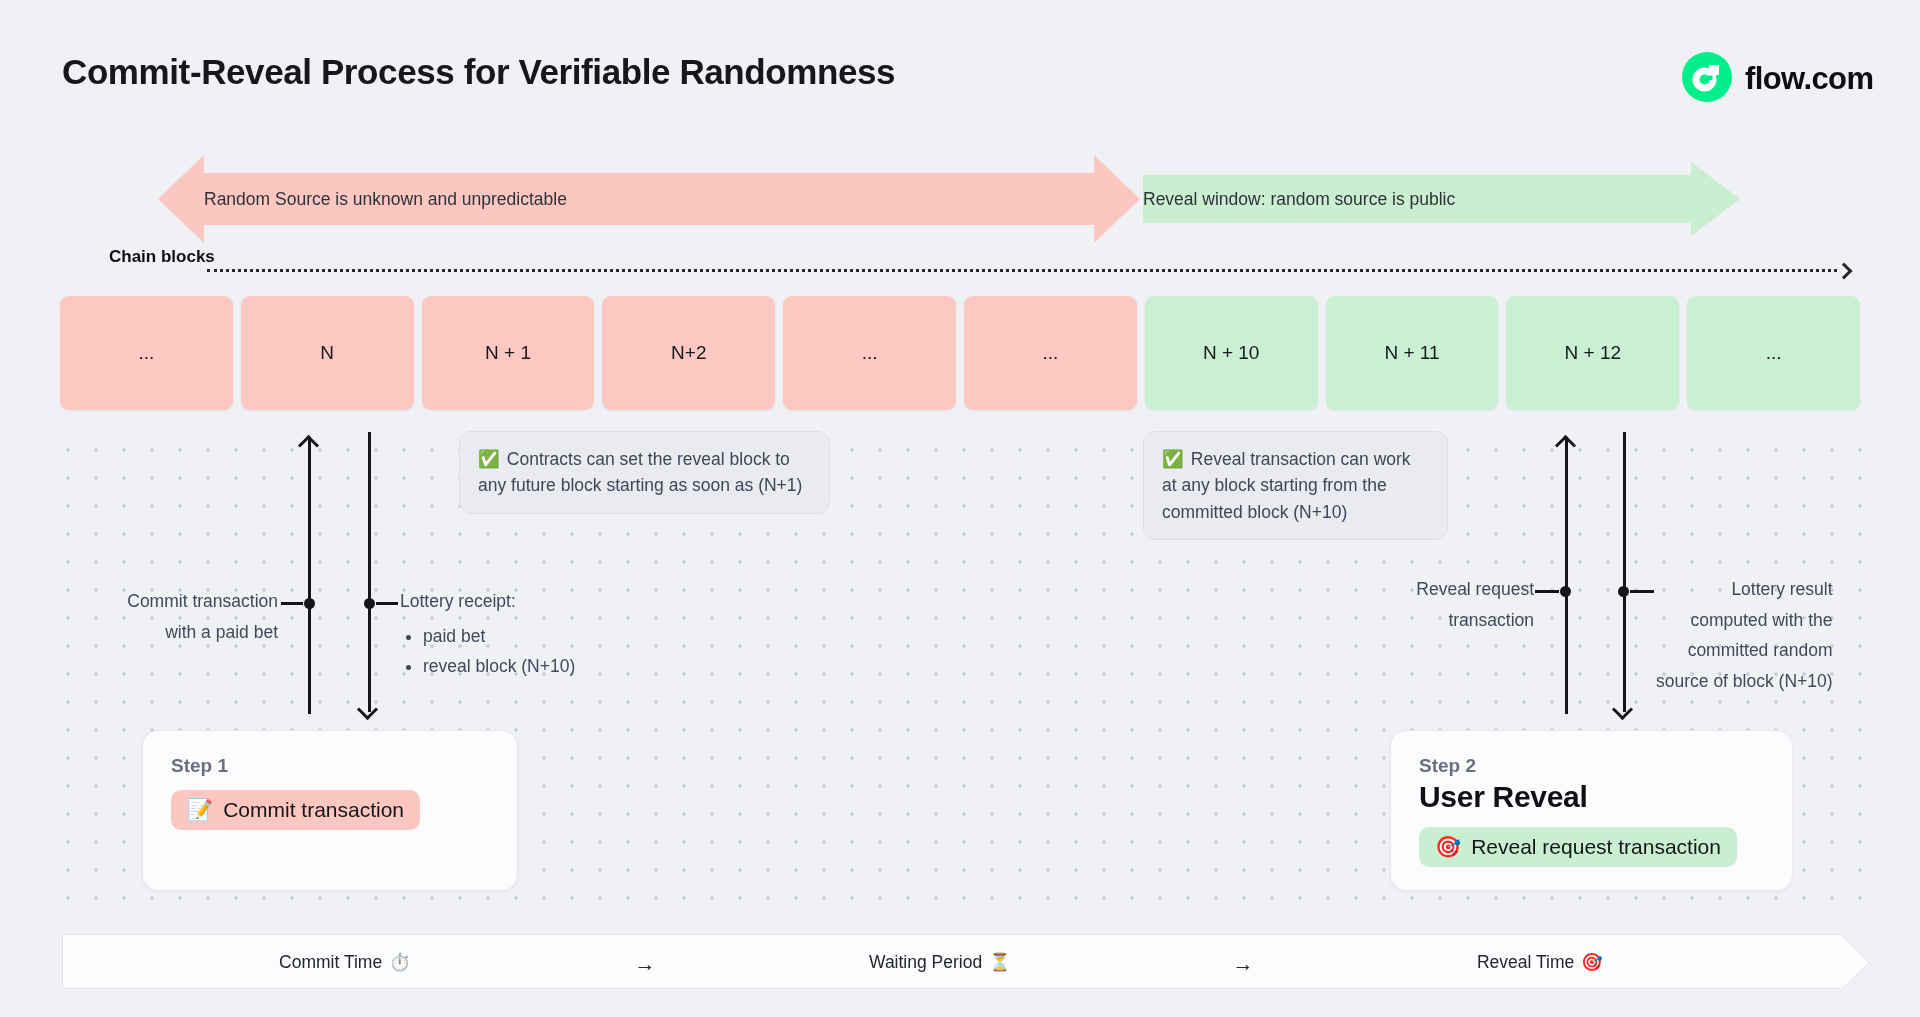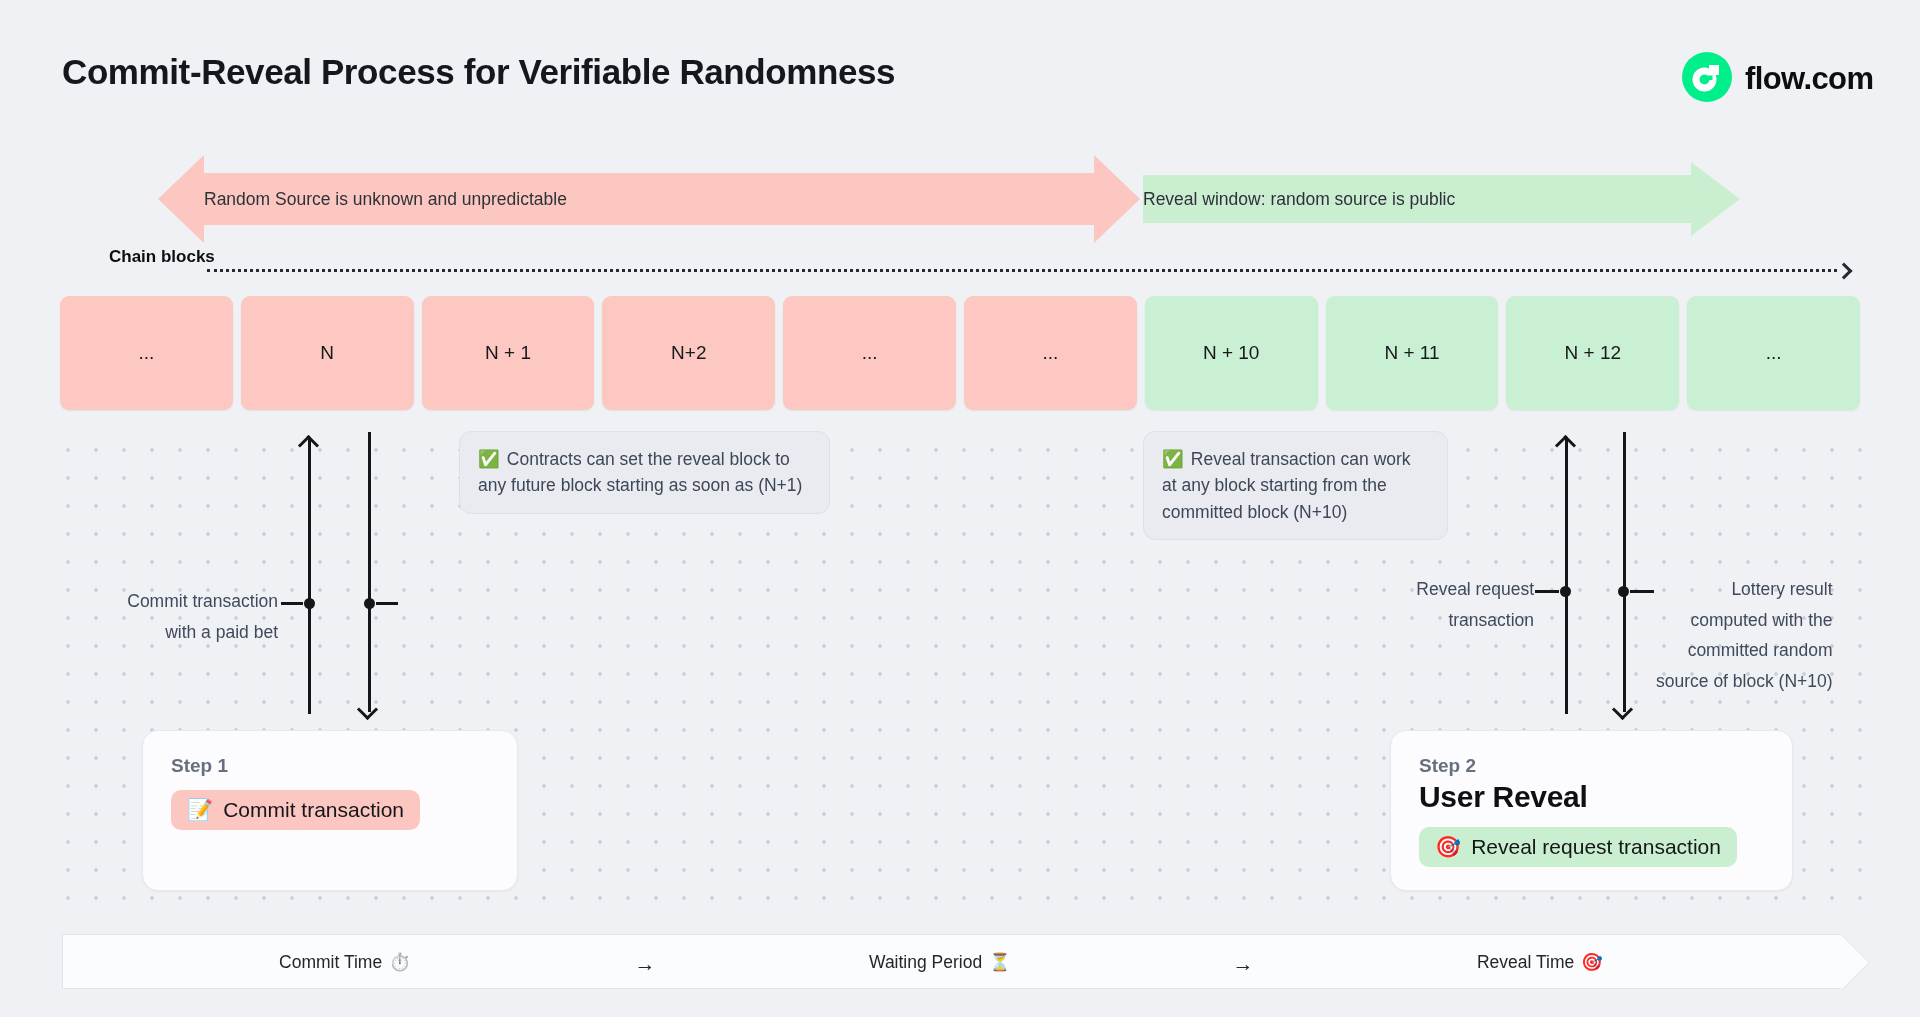--- a/index.html
+++ b/index.html
@@ -153,20 +153,27 @@
   <div class="chev-down" style="left:1615px; top:702px;"></div>
   <div class="dot" style="left:1560px; top:586px;"></div>
   <div class="dot" style="left:1618px; top:586px;"></div>
   <div class="conn" style="left:1535px; top:590px; width:24px;"></div>
   <div class="conn" style="left:1630px; top:590px; width:24px;"></div>
 
   <div class="ann ann-right" style="left:90px; top:586px; width:188px;">
     <div>Commit transaction</div>
     <div>with a paid bet</div>
   </div>
+  <div class="ann" style="left:400px; top:586px;">
+    <div>Lottery receipt:</div>
+    <ul>
+      <li>paid bet</li>
+      <li>reveal block (N+10)</li>
+    </ul>
+  </div>
   <div class="ann ann-right" style="left:1352px; top:574px; width:182px;">
     <div>Reveal request</div>
     <div>transaction</div>
   </div>
   <div class="ann" style="left:1656px; top:574px; line-height:30.5px;text-align:right;">
     <div>Lottery result</div>
     <div>computed with the</div>
     <div>committed random</div>
     <div>source of block (N+10)</div>
   </div>

